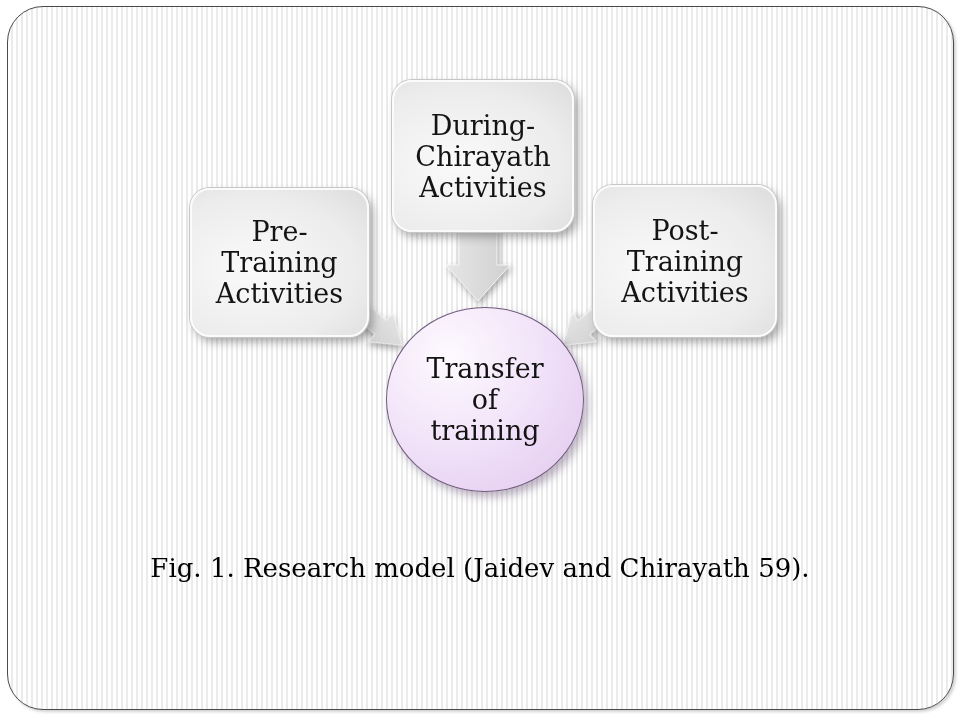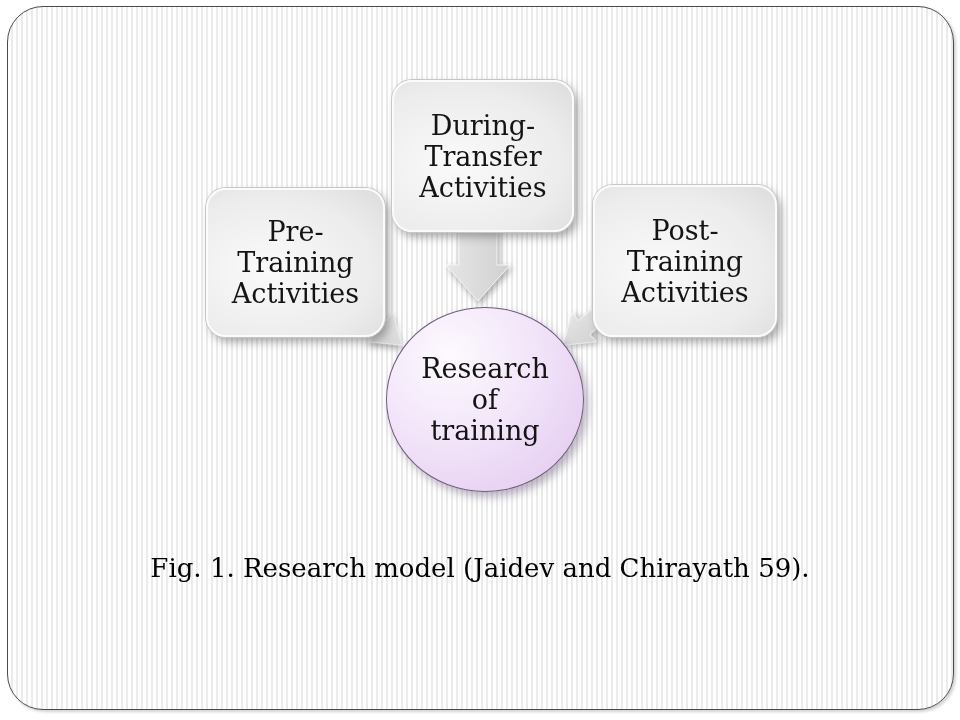--- a/index.html
+++ b/index.html
@@ -80,37 +80,37 @@
 <svg class="arrow arrow-right" width="74" height="44" viewBox="0 0 74 44">
   <defs>
     <linearGradient id="gR" x1="0" y1="0" x2="0" y2="1">
       <stop offset="0" stop-color="#e4e4e4"></stop>
         <stop offset="1" stop-color="#d2d2d2"></stop>
     </linearGradient>
   </defs>
   <polygon points="74,13 30,13 30,3 2,22 30,41 30,31 74,31" fill="url(#gR)" stroke="#f6f6f6" stroke-width="1"></polygon>
 </svg>
 
-<div class="node" style="left:206px;top:188px;width:175px;height:145px;">
+<div class="node" style="left:190px;top:188px;width:175px;height:145px;">
   <div class="node-label">Pre-
 Training
 Activities</div>
 </div>
 
 <div class="node" style="left:392px;top:80px;width:178px;height:148px;">
   <div class="node-label">During-
-Transfer
+Chirayath
 Activities</div>
 </div>
 
 <div class="node" style="left:593px;top:185px;width:180px;height:148px;">
   <div class="node-label">Post-
 Training
 Activities</div>
 </div>
 
 <div class="center-ellipse">
-  <div class="center-label">Research
+  <div class="center-label">Transfer
 of
 training</div>
 </div>
 
 <div class="caption">Fig. 1. Research model (Jaidev and Chirayath 59).</div>
 
 </body></html>

